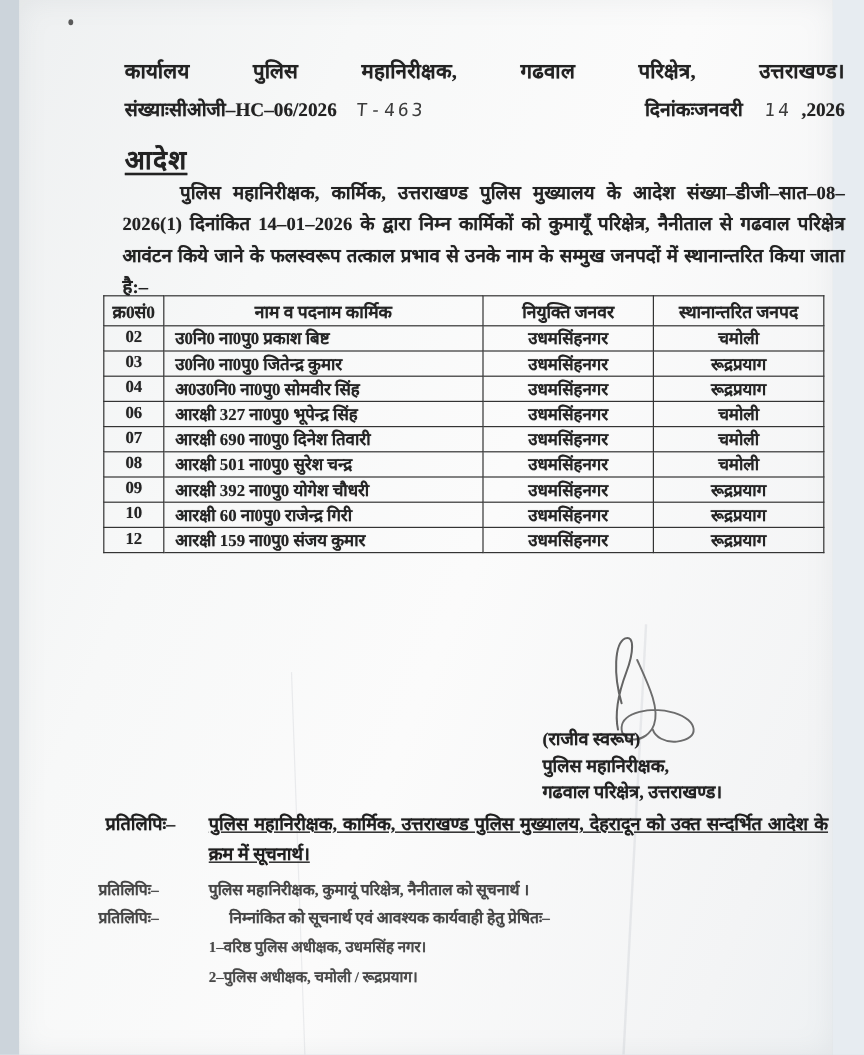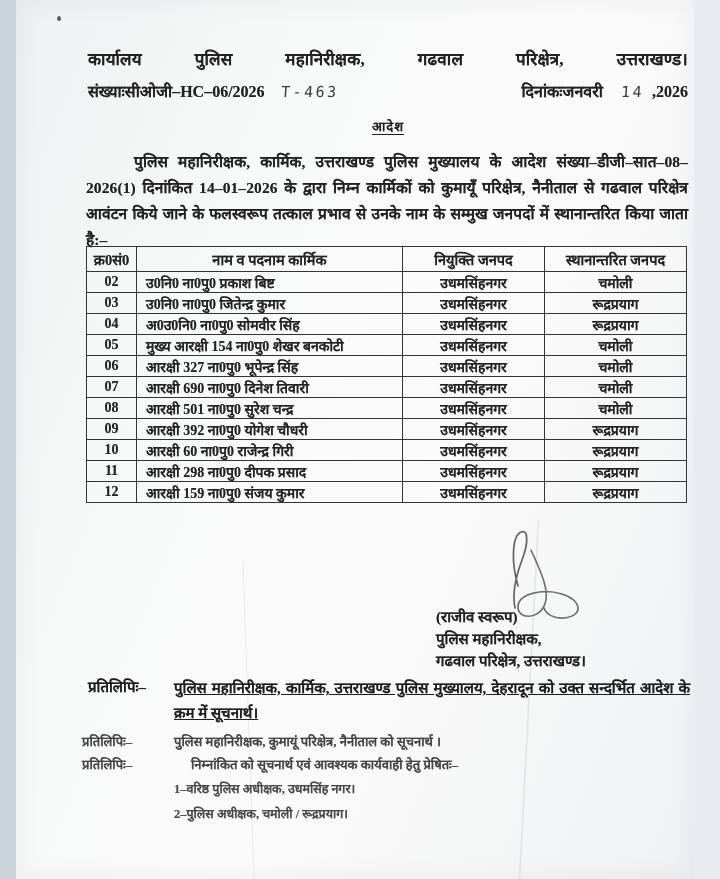--- a/index.html
+++ b/index.html
@@ -14,37 +14,37 @@
   .edge-right{position:absolute;right:0;top:0;width:26px;height:879px;background:#e7ecf1;}
   .paper{
     position:absolute;left:16px;top:0;width:678px;height:879px;
     background:linear-gradient(112deg,#eef0f1 0%,#f7f8f8 28%,#fbfbfb 55%,#f3f4f5 88%,#eef1f3 100%);
     box-shadow:inset 0 0 24px rgba(120,130,140,0.10);
   }
   .crease{position:absolute;background:rgba(150,158,165,0.16);pointer-events:none;}
   .crease.v1{left:512px;top:520px;width:2px;height:359px;transform:rotate(3deg);}
   .crease.v2{left:232px;top:560px;width:1px;height:319px;transform:rotate(-2deg);}
   .speck{position:absolute;left:41px;top:16px;width:4px;height:5px;background:#5a5a5a;border-radius:50%;}
-  .txt{position:absolute;font-weight:bold;color:#222;text-shadow:0 0 0.6px rgba(40,40,40,0.55);}
+  .txt{position:absolute;font-weight:bold;color:#222;text-shadow:0 0 0.6px rgba(40,40,40,0.55);margin-left:16px;}
   .office-line{
     left:72px;top:47px;width:600px;font-size:17px;
     text-align:justify;text-align-last:justify;letter-spacing:0.2px;
   }
   .ref-row{left:72px;top:80px;width:600px;font-size:16px;display:flex;align-items:baseline;}
   .ref-left{white-space:nowrap;}
   .handwritten{
     font-family:"DejaVu Sans Mono",monospace;font-weight:400;color:#3c3c3c;
     letter-spacing:2.5px;transform:skewX(-4deg);text-shadow:none;
   }
   .hw-ref{margin-left:16px;font-size:15px;}
   .ref-spacer{flex:1;}
   .date-label{white-space:nowrap;text-align:center;}
   .hw-day{margin:0 8px 0 18px;font-size:15px;}
   .order-heading{
-    left:72px;top:117px;width:600px;text-align:center;font-size:13px;
+    left:72px;top:117px;width:600px;text-align:left;font-size:22px;
     text-decoration:underline;text-underline-offset:3px;letter-spacing:1px;
   }
   .body-para{
     left:70px;top:149px;width:602px;font-size:15.5px;line-height:26px;
     text-align:justify;text-indent:48px;letter-spacing:0.1px;
   }
   table.transfer{
     position:absolute;left:70px;top:246px;width:600px;
     border-collapse:collapse;table-layout:fixed;
     font-weight:bold;color:#242424;
@@ -106,21 +106,21 @@
     <colgroup>
         <col class="c-sno">
         <col class="c-name">
         <col class="c-from">
         <col class="c-to">
       </colgroup>
     <thead>
       <tr>
         <th>क्र0सं0</th>
         <th>नाम व पदनाम कार्मिक</th>
-        <th>नियुक्ति जनपद</th>
+        <th>नियुक्ति जनवर</th>
         <th>स्थानान्तरित जनपद</th>
       </tr>
     </thead>
     <tbody>
       <tr>
         <td>02</td>
         <td class="name">उ0नि0 ना0पु0 प्रकाश बिष्ट</td>
         <td>उधमसिंहनगर</td>
         <td>चमोली</td>
       </tr>
@@ -130,26 +130,20 @@
         <td>उधमसिंहनगर</td>
         <td>रूद्रप्रयाग</td>
       </tr>
       <tr>
         <td>04</td>
         <td class="name">अ0उ0नि0 ना0पु0 सोमवीर सिंह</td>
         <td>उधमसिंहनगर</td>
         <td>रूद्रप्रयाग</td>
       </tr>
       <tr>
-        <td>05</td>
-        <td class="name">मुख्य आरक्षी 154 ना0पु0 शेखर बनकोटी</td>
-        <td>उधमसिंहनगर</td>
-        <td>चमोली</td>
-      </tr>
-      <tr>
         <td>06</td>
         <td class="name">आरक्षी 327 ना0पु0 भूपेन्द्र सिंह</td>
         <td>उधमसिंहनगर</td>
         <td>चमोली</td>
       </tr>
       <tr>
         <td>07</td>
         <td class="name">आरक्षी 690 ना0पु0 दिनेश तिवारी</td>
         <td>उधमसिंहनगर</td>
         <td>चमोली</td>
@@ -162,26 +156,20 @@
       </tr>
       <tr>
         <td>09</td>
         <td class="name">आरक्षी 392 ना0पु0 योगेश चौधरी</td>
         <td>उधमसिंहनगर</td>
         <td>रूद्रप्रयाग</td>
       </tr>
       <tr>
         <td>10</td>
         <td class="name">आरक्षी 60 ना0पु0 राजेन्द्र गिरी</td>
-        <td>उधमसिंहनगर</td>
-        <td>रूद्रप्रयाग</td>
-      </tr>
-      <tr>
-        <td>11</td>
-        <td class="name">आरक्षी 298 ना0पु0 दीपक प्रसाद</td>
         <td>उधमसिंहनगर</td>
         <td>रूद्रप्रयाग</td>
       </tr>
       <tr>
         <td>12</td>
         <td class="name">आरक्षी 159 ना0पु0 संजय कुमार</td>
         <td>उधमसिंहनगर</td>
         <td>रूद्रप्रयाग</td>
       </tr>
     </tbody>

